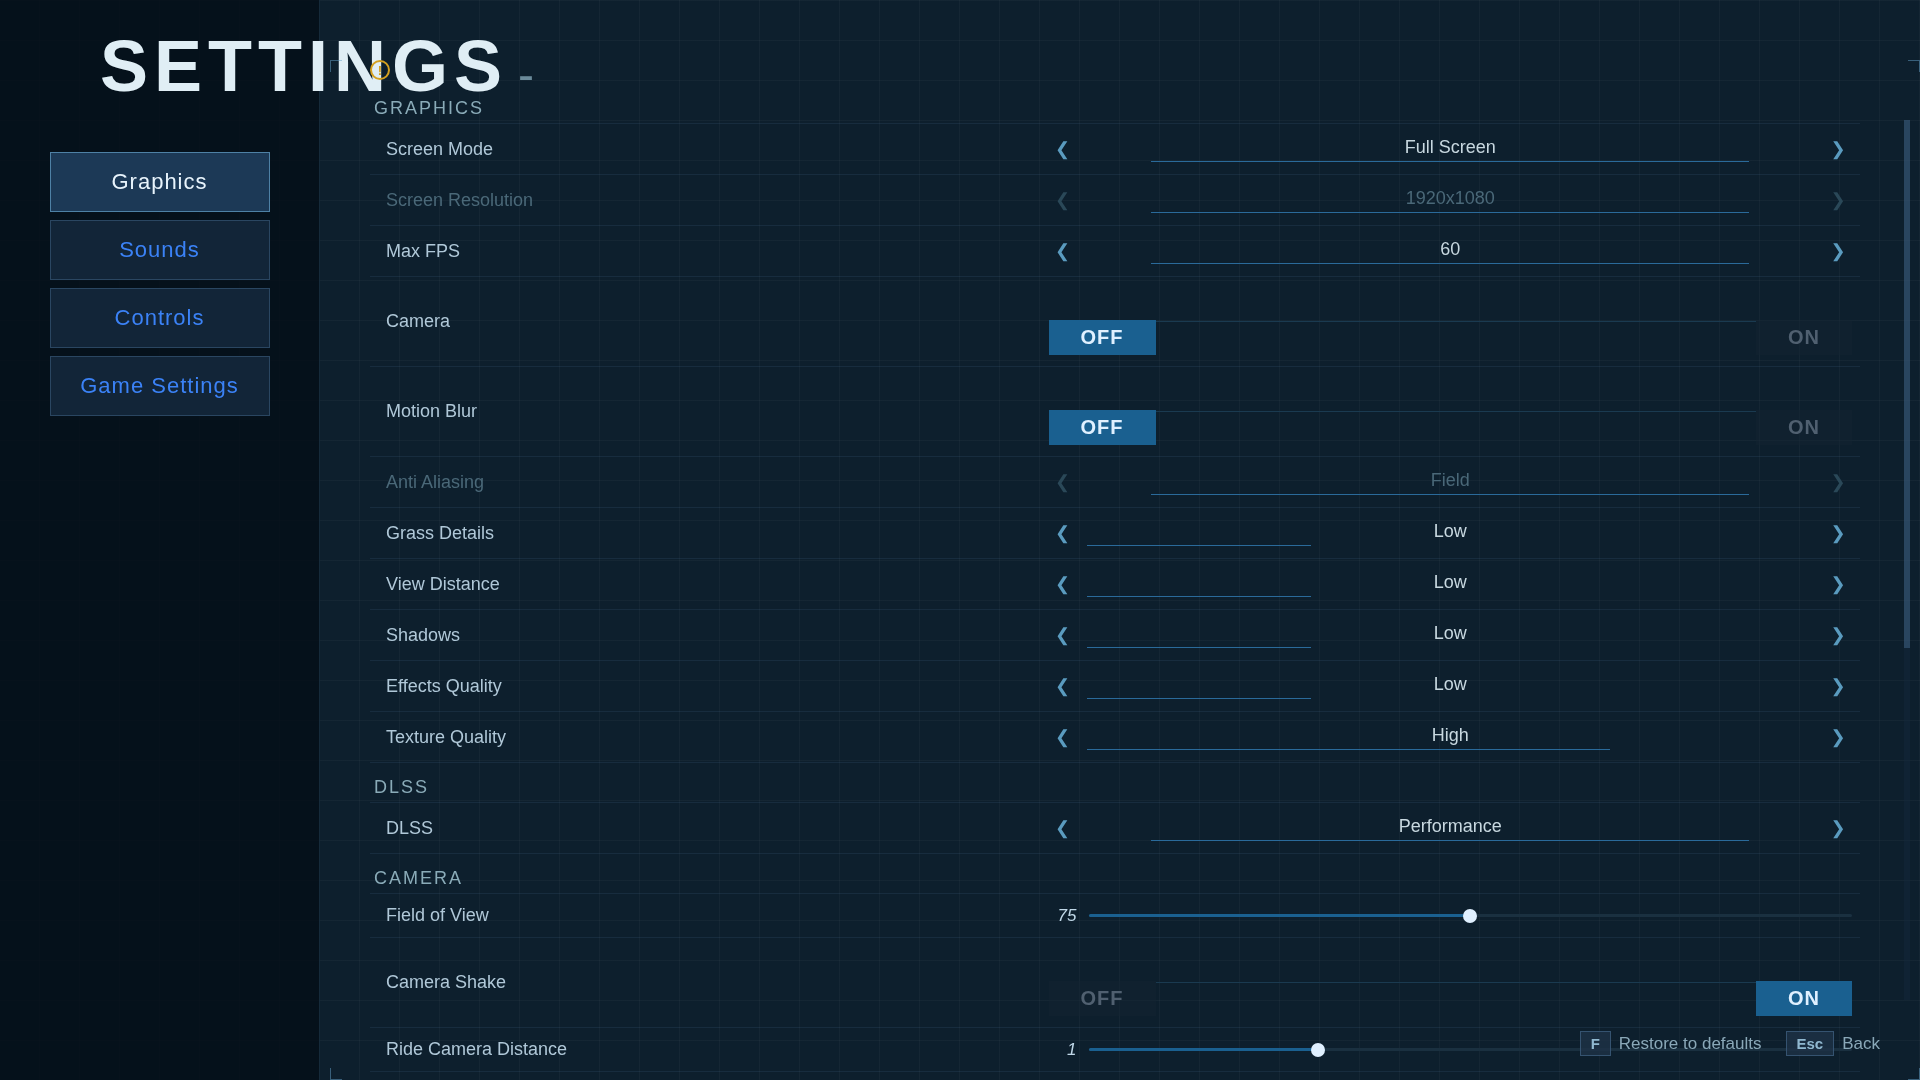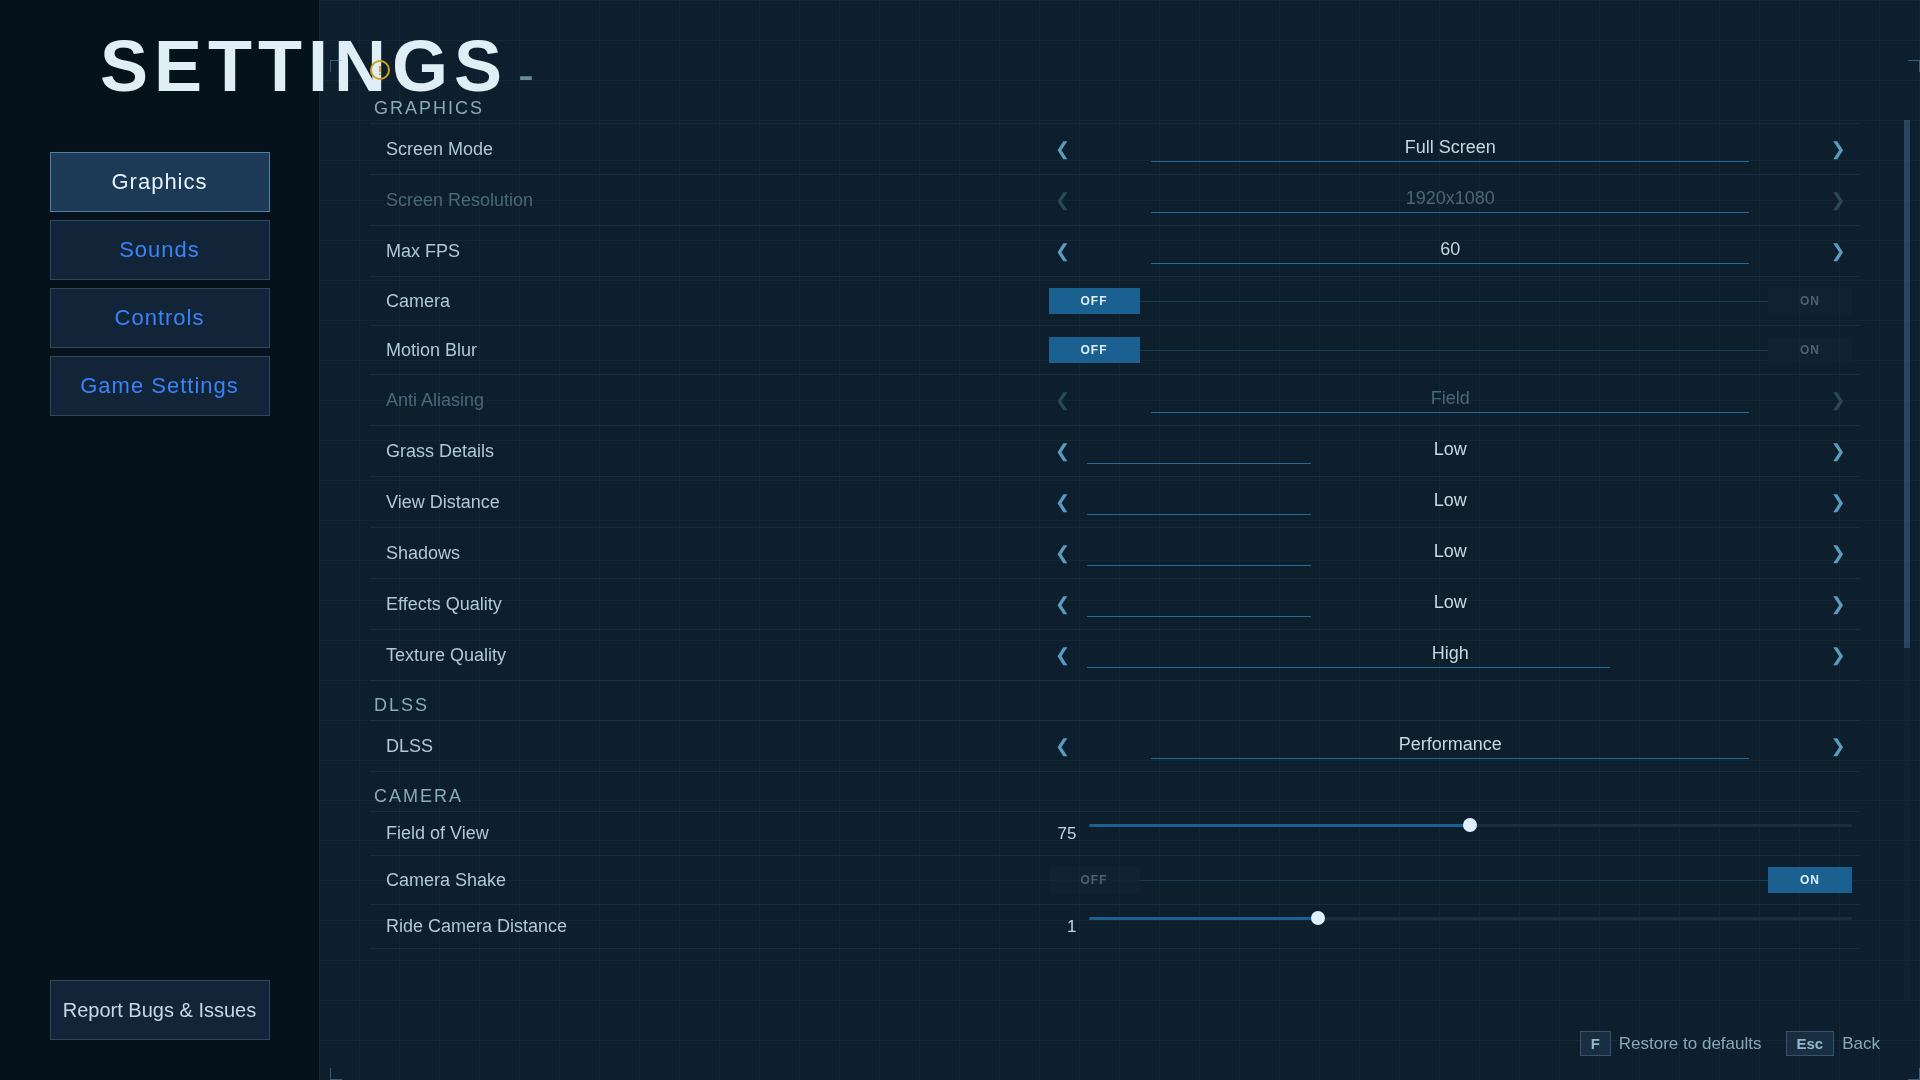--- a/index.html
+++ b/index.html
@@ -226,47 +226,49 @@
     .selector-underline {
       width: 80%;
       height: 1px;
       background: #2a6a9a;
       margin: 0 auto;
       margin-top: 3px;
     }
 
     .toggle-btn {
       padding: 6px 32px;
-      font-size: 12px;
+      font-size: 20px;
       cursor: pointer;
       border: none;
       font-weight: 600;
       letter-spacing: 1px;
+      margin-top: 32px;
     }
 
     .toggle-btn.active-off {
       background: #1a6090;
       color: #e0f0ff;
     }
 
     .toggle-btn.active-on {
       background: #1a6090;
       color: #e0f0ff;
     }
 
     .toggle-btn.inactive {
       background: rgba(20,35,50,0.5);
       color: #506070;
     }
 
     
     .slider-container {
       display: flex;
-      align-items: flex-start;
+      align-items: center;
       gap: 12px;
+      font-style: italic;
     }
 
     .slider-value {
       font-size: 17px;
       color: #c0d8e8;
       min-width: 28px;
       text-align: right;
     }
 
     .slider-track {
@@ -370,21 +372,20 @@
     <span class="settings-title">SETTINGS</span><span class="dash-title">-</span>
   </div>
 
   <div class="nav-buttons">
     <button class="nav-btn active">Graphics</button>
     <button class="nav-btn">Sounds</button>
     <button class="nav-btn">Controls</button>
     <button class="nav-btn">Game Settings</button>
   </div>
 
-  <button class="report-btn">Report Bugs &amp; Issues</button>
 </div>
 
 <div class="corner-tl"></div>
 <div class="corner-tr"></div>
 <div class="corner-bl"></div>
 <div class="corner-br"></div>
 
 <div class="scrollbar-area">
   <div class="scrollbar-thumb-el"></div>
 </div>

